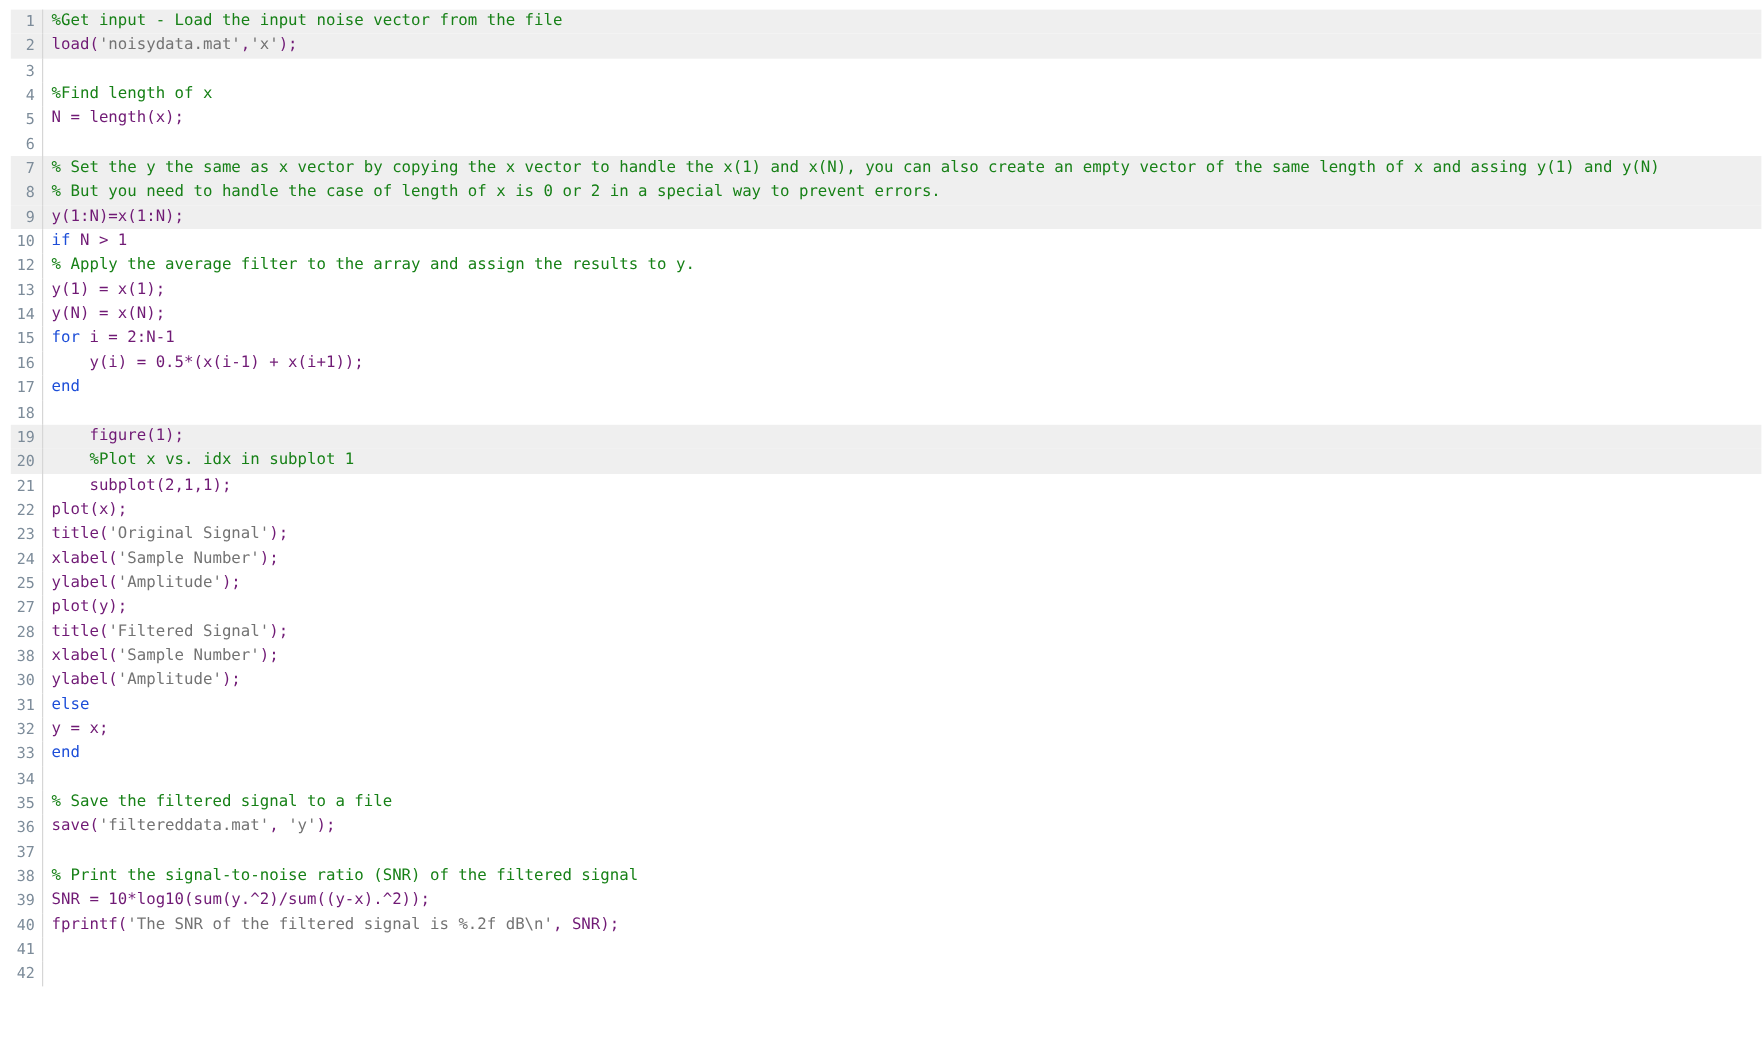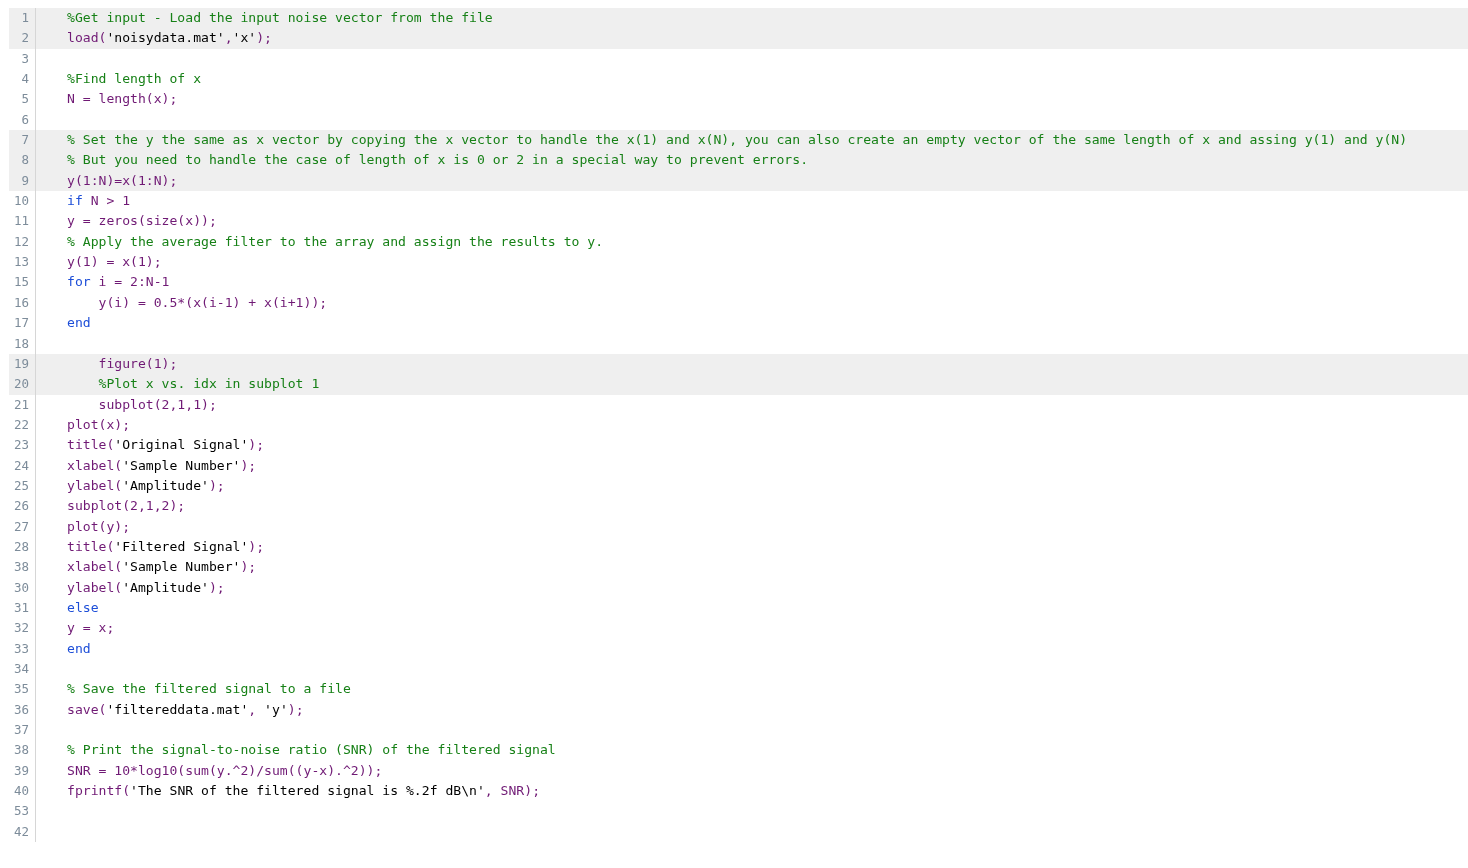--- a/index.html
+++ b/index.html
@@ -63,71 +63,69 @@
   }
   .code {
     flex: 1 1 auto;
     padding-left: 7px;
     font-size: 13.1px;
     line-height: 20.35px;
     color: #1a1a1a;
     white-space: pre;
     overflow: hidden;
     box-sizing: border-box;
-    margin-left: 24px;
   }
   
   .tok-comment { color: #178117; }
-  .tok-string  { color: #000000; }
+  .tok-string  { color: #737373; }
   .tok-keyword { color: #1d4ed8; }
   .tok-plain   { color: #701a75; }
 </style>
 </head>
 <body>
 
 <div id="editor-root">
   <div class="top-pad"></div>
   <div class="code-surface">
     <div class="rows" id="rows">
         <div class="row shaded"><div class="gutter">1</div><div class="gutter-rule"></div><div class="code"><span class="tok-comment">%Get input - Load the input noise vector from the file</span></div></div>
         <div class="row shaded"><div class="gutter">2</div><div class="gutter-rule"></div><div class="code"><span class="tok-plain">load(</span><span class="tok-string">'noisydata.mat'</span><span class="tok-plain">,</span><span class="tok-string">'x'</span><span class="tok-plain">);</span></div></div>
         <div class="row"><div class="gutter">3</div><div class="gutter-rule"></div><div class="code"></div></div>
         <div class="row"><div class="gutter">4</div><div class="gutter-rule"></div><div class="code"><span class="tok-comment">%Find length of x</span></div></div>
         <div class="row"><div class="gutter">5</div><div class="gutter-rule"></div><div class="code"><span class="tok-plain">N = length(x);</span></div></div>
         <div class="row"><div class="gutter">6</div><div class="gutter-rule"></div><div class="code"></div></div>
         <div class="row shaded"><div class="gutter">7</div><div class="gutter-rule"></div><div class="code"><span class="tok-comment">% Set the y the same as x vector by copying the x vector to handle the x(1) and x(N), you can also create an empty vector of the same length of x and assing y(1) and y(N)</span></div></div>
         <div class="row shaded"><div class="gutter">8</div><div class="gutter-rule"></div><div class="code"><span class="tok-comment">% But you need to handle the case of length of x is 0 or 2 in a special way to prevent errors.</span></div></div>
         <div class="row shaded"><div class="gutter">9</div><div class="gutter-rule"></div><div class="code"><span class="tok-plain">y(1:N)=x(1:N);</span></div></div>
         <div class="row"><div class="gutter">10</div><div class="gutter-rule"></div><div class="code"><span class="tok-keyword">if</span><span class="tok-plain"> N &gt; 1</span></div></div>
-        <div class="row"><div class="gutter">11</div><div class="gutter-rule"></div><div class="code"><span class="tok-plain">y = zeros(size(x));</span></div></div>
         <div class="row"><div class="gutter">12</div><div class="gutter-rule"></div><div class="code"><span class="tok-comment">% Apply the average filter to the array and assign the results to y.</span></div></div>
         <div class="row"><div class="gutter">13</div><div class="gutter-rule"></div><div class="code"><span class="tok-plain">y(1) = x(1);</span></div></div>
+        <div class="row"><div class="gutter">14</div><div class="gutter-rule"></div><div class="code"><span class="tok-plain">y(N) = x(N);</span></div></div>
         <div class="row"><div class="gutter">15</div><div class="gutter-rule"></div><div class="code"><span class="tok-keyword">for</span><span class="tok-plain"> i = 2:N-1</span></div></div>
         <div class="row"><div class="gutter">16</div><div class="gutter-rule"></div><div class="code"><span class="tok-plain">    y(i) = 0.5*(x(i-1) + x(i+1));</span></div></div>
         <div class="row"><div class="gutter">17</div><div class="gutter-rule"></div><div class="code"><span class="tok-keyword">end</span></div></div>
         <div class="row"><div class="gutter">18</div><div class="gutter-rule"></div><div class="code"></div></div>
         <div class="row shaded"><div class="gutter">19</div><div class="gutter-rule"></div><div class="code"><span class="tok-plain">    figure(1);</span></div></div>
         <div class="row shaded"><div class="gutter">20</div><div class="gutter-rule"></div><div class="code"><span class="tok-plain">    </span><span class="tok-comment">%Plot x vs. idx in subplot 1</span></div></div>
         <div class="row"><div class="gutter">21</div><div class="gutter-rule"></div><div class="code"><span class="tok-plain">    subplot(2,1,1);</span></div></div>
         <div class="row"><div class="gutter">22</div><div class="gutter-rule"></div><div class="code"><span class="tok-plain">plot(x);</span></div></div>
         <div class="row"><div class="gutter">23</div><div class="gutter-rule"></div><div class="code"><span class="tok-plain">title(</span><span class="tok-string">'Original Signal'</span><span class="tok-plain">);</span></div></div>
         <div class="row"><div class="gutter">24</div><div class="gutter-rule"></div><div class="code"><span class="tok-plain">xlabel(</span><span class="tok-string">'Sample Number'</span><span class="tok-plain">);</span></div></div>
         <div class="row"><div class="gutter">25</div><div class="gutter-rule"></div><div class="code"><span class="tok-plain">ylabel(</span><span class="tok-string">'Amplitude'</span><span class="tok-plain">);</span></div></div>
-        <div class="row"><div class="gutter">26</div><div class="gutter-rule"></div><div class="code"><span class="tok-plain">subplot(2,1,2);</span></div></div>
         <div class="row"><div class="gutter">27</div><div class="gutter-rule"></div><div class="code"><span class="tok-plain">plot(y);</span></div></div>
         <div class="row"><div class="gutter">28</div><div class="gutter-rule"></div><div class="code"><span class="tok-plain">title(</span><span class="tok-string">'Filtered Signal'</span><span class="tok-plain">);</span></div></div>
         <div class="row"><div class="gutter">38</div><div class="gutter-rule"></div><div class="code"><span class="tok-plain">xlabel(</span><span class="tok-string">'Sample Number'</span><span class="tok-plain">);</span></div></div>
         <div class="row"><div class="gutter">30</div><div class="gutter-rule"></div><div class="code"><span class="tok-plain">ylabel(</span><span class="tok-string">'Amplitude'</span><span class="tok-plain">);</span></div></div>
         <div class="row"><div class="gutter">31</div><div class="gutter-rule"></div><div class="code"><span class="tok-keyword">else</span></div></div>
         <div class="row"><div class="gutter">32</div><div class="gutter-rule"></div><div class="code"><span class="tok-plain">y = x;</span></div></div>
         <div class="row"><div class="gutter">33</div><div class="gutter-rule"></div><div class="code"><span class="tok-keyword">end</span></div></div>
         <div class="row"><div class="gutter">34</div><div class="gutter-rule"></div><div class="code"></div></div>
         <div class="row"><div class="gutter">35</div><div class="gutter-rule"></div><div class="code"><span class="tok-comment">% Save the filtered signal to a file</span></div></div>
         <div class="row"><div class="gutter">36</div><div class="gutter-rule"></div><div class="code"><span class="tok-plain">save(</span><span class="tok-string">'filtereddata.mat'</span><span class="tok-plain">, </span><span class="tok-string">'y'</span><span class="tok-plain">);</span></div></div>
         <div class="row"><div class="gutter">37</div><div class="gutter-rule"></div><div class="code"></div></div>
         <div class="row"><div class="gutter">38</div><div class="gutter-rule"></div><div class="code"><span class="tok-comment">% Print the signal-to-noise ratio (SNR) of the filtered signal</span></div></div>
         <div class="row"><div class="gutter">39</div><div class="gutter-rule"></div><div class="code"><span class="tok-plain">SNR = 10*log10(sum(y.^2)/sum((y-x).^2));</span></div></div>
         <div class="row"><div class="gutter">40</div><div class="gutter-rule"></div><div class="code"><span class="tok-plain">fprintf(</span><span class="tok-string">'The SNR of the filtered signal is %.2f dB\n'</span><span class="tok-plain">, SNR);</span></div></div>
-        <div class="row"><div class="gutter">53</div><div class="gutter-rule"></div><div class="code"></div></div>
+        <div class="row"><div class="gutter">41</div><div class="gutter-rule"></div><div class="code"></div></div>
         <div class="row"><div class="gutter">42</div><div class="gutter-rule"></div><div class="code"></div></div>
       </div>
   </div>
 </div>
 
 </body></html>

